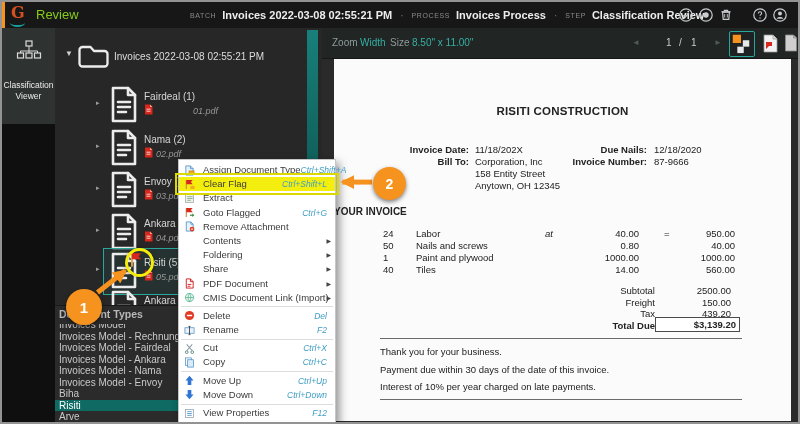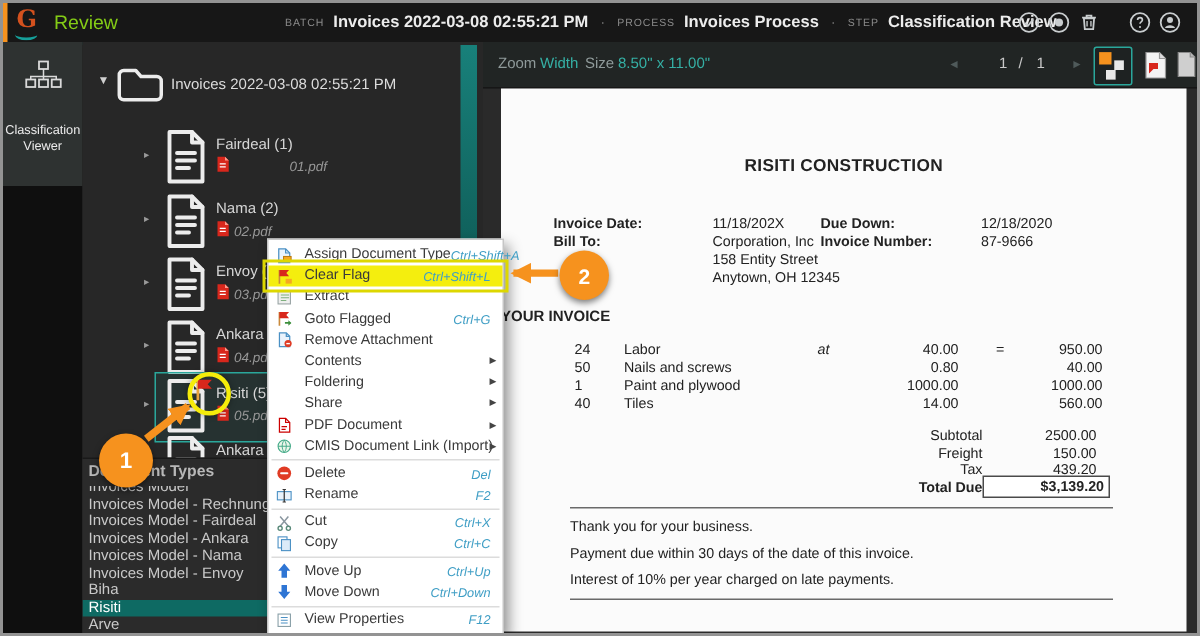--- a/index.html
+++ b/index.html
@@ -53,21 +53,21 @@
   .vt{position:absolute;top:9px;font-size:10px;white-space:nowrap;}
   .vt-label{color:#8f9a9a;}
   .vt-link{color:#35b0a5;cursor:pointer;}
   .vt-nav{color:#4f5a5a;font-size:8px;top:10px;cursor:pointer;}
   .vt-page{color:#c9c9c9;}
   .vt-tile{position:absolute;top:3px;width:24px;height:24px;border:1px solid #2aa79b;border-radius:2px;background:#1e2222;cursor:pointer;}
   .vt-ic{position:absolute;top:6px;cursor:pointer;}
   .page{position:absolute;left:12px;top:31px;width:457px;height:362px;background:#fbfbfb;color:#222;}
   .inv-title{position:absolute;top:46px;left:0;width:100%;text-align:center;font-weight:bold;font-size:11.5px;letter-spacing:.2px;}
   .inv-abs{position:absolute;font-size:9.5px;white-space:nowrap;}
-  .lblr{text-align:left;font-weight:bold;}
+  .lblr{text-align:right;font-weight:bold;}
   .inv-sec{position:absolute;top:147px;left:0;width:100%;font-weight:bold;font-size:10px;}
   .inv-row,.tot-row{position:absolute;left:0;width:100%;height:12px;font-size:9.5px;}
   .inv-row span,.tot-row span{position:absolute;white-space:nowrap;}
   .c-qty{left:49px;}.c-desc{left:82px;}.c-at{left:211px;font-style:italic;}
   .c-price{left:225px;width:80px;text-align:right;}.c-eq{left:330px;}.c-amt{left:321px;width:80px;text-align:right;}
   .t-label{left:221px;width:100px;text-align:right;}
   .t-value{left:317px;width:80px;text-align:right;}
   .t-bold{font-weight:bold;}
   .t-boxed{left:321px;width:80px;text-align:right;border:1px solid #4a4a4a;padding:1px 3px 1px 0;top:-3px;background:#fff;}
   .inv-hr{position:absolute;left:46px;width:362px;height:1px;background:#6a6a6a;}
@@ -293,21 +293,21 @@
     </div>
 
     <div class="page">
       <div class="inv-title">RISITI CONSTRUCTION</div>
       <span class="inv-abs lblr" style="left:35px;top:85px;width:100px">Invoice Date:</span>
       <span class="inv-abs" style="left:141px;top:85px">11/18/202X</span>
       <span class="inv-abs lblr" style="left:35px;top:97px;width:100px">Bill To:</span>
       <span class="inv-abs" style="left:141px;top:97px">Corporation, Inc</span>
       <span class="inv-abs" style="left:141px;top:109px">158 Entity Street</span>
       <span class="inv-abs" style="left:141px;top:121px">Anytown, OH 12345</span>
-      <span class="inv-abs lblr" style="left:213px;top:85px;width:100px">Due Down:</span>
+      <span class="inv-abs lblr" style="left:213px;top:85px;width:100px">Due Nails:</span>
       <span class="inv-abs" style="left:320px;top:85px">12/18/2020</span>
       <span class="inv-abs lblr" style="left:213px;top:97px;width:100px">Invoice Number:</span>
       <span class="inv-abs" style="left:320px;top:97px">87-9666</span>
       <div class="inv-sec">YOUR INVOICE</div>
       <div id="inv-lines">
           <div class="inv-row" style="top: 169px;">
             <span class="c-qty">24</span>
             <span class="c-desc">Labor</span>
             <span class="c-at">at</span>
             <span class="c-price">40.00</span>

